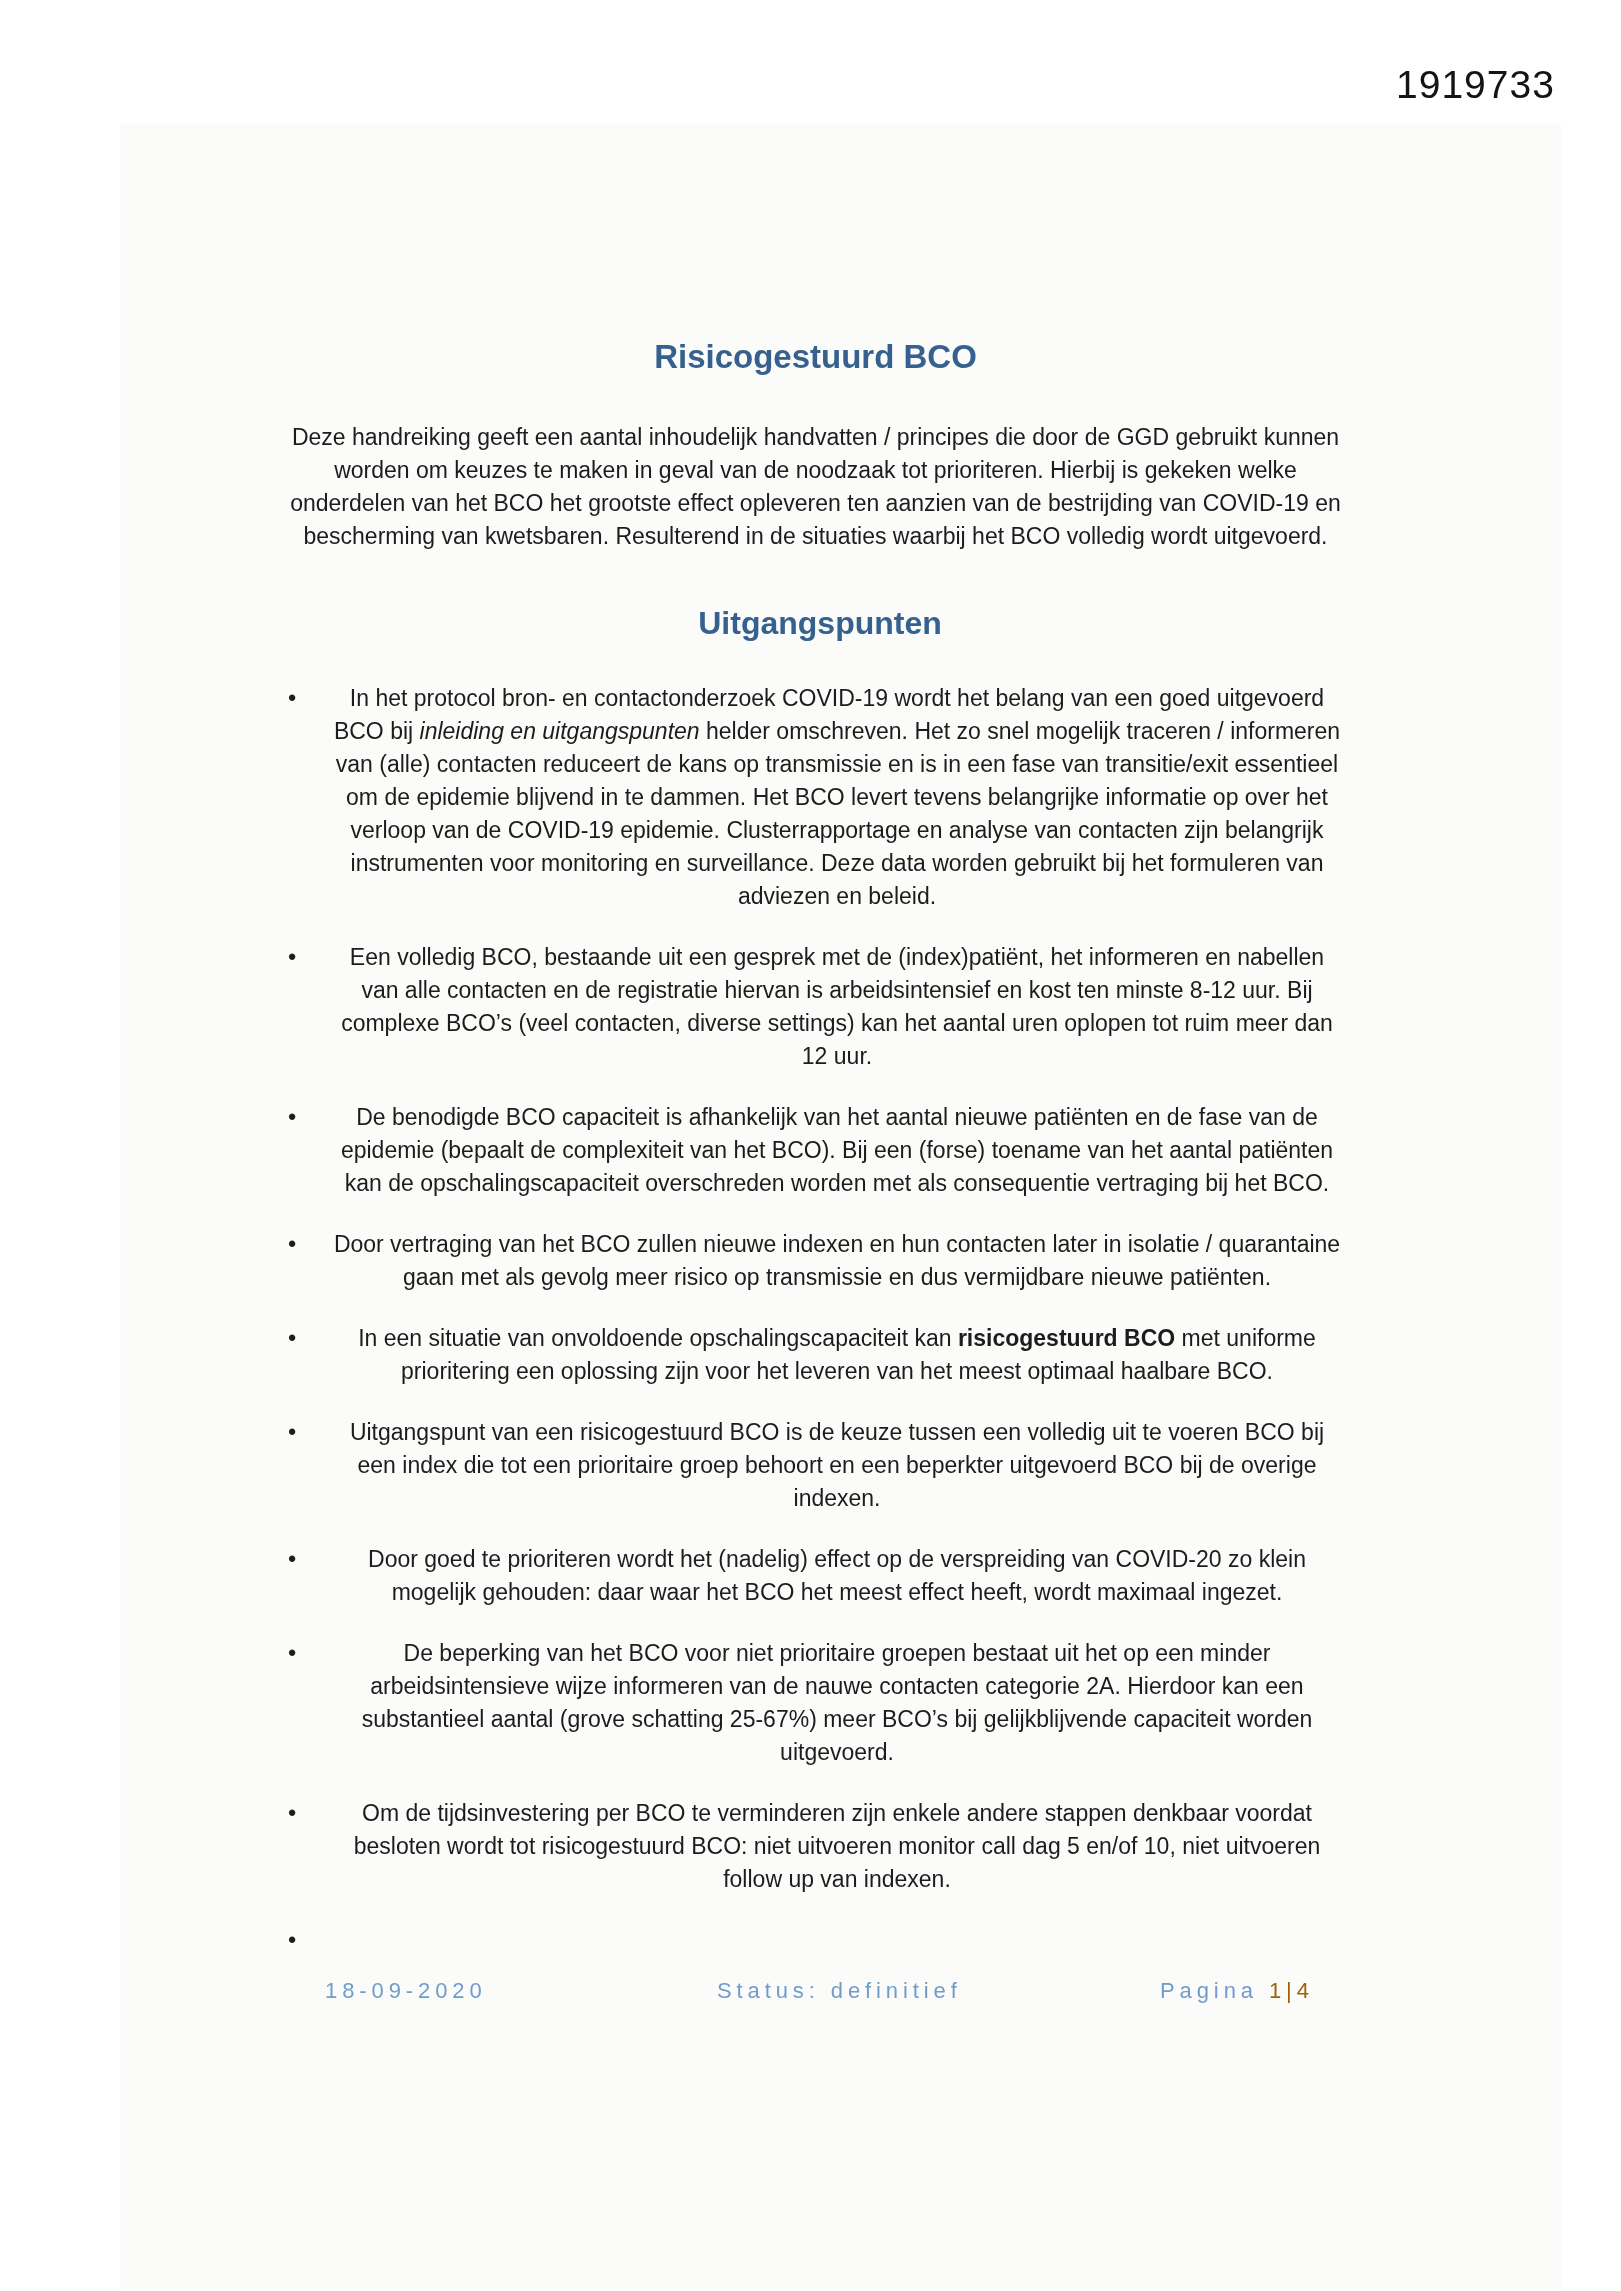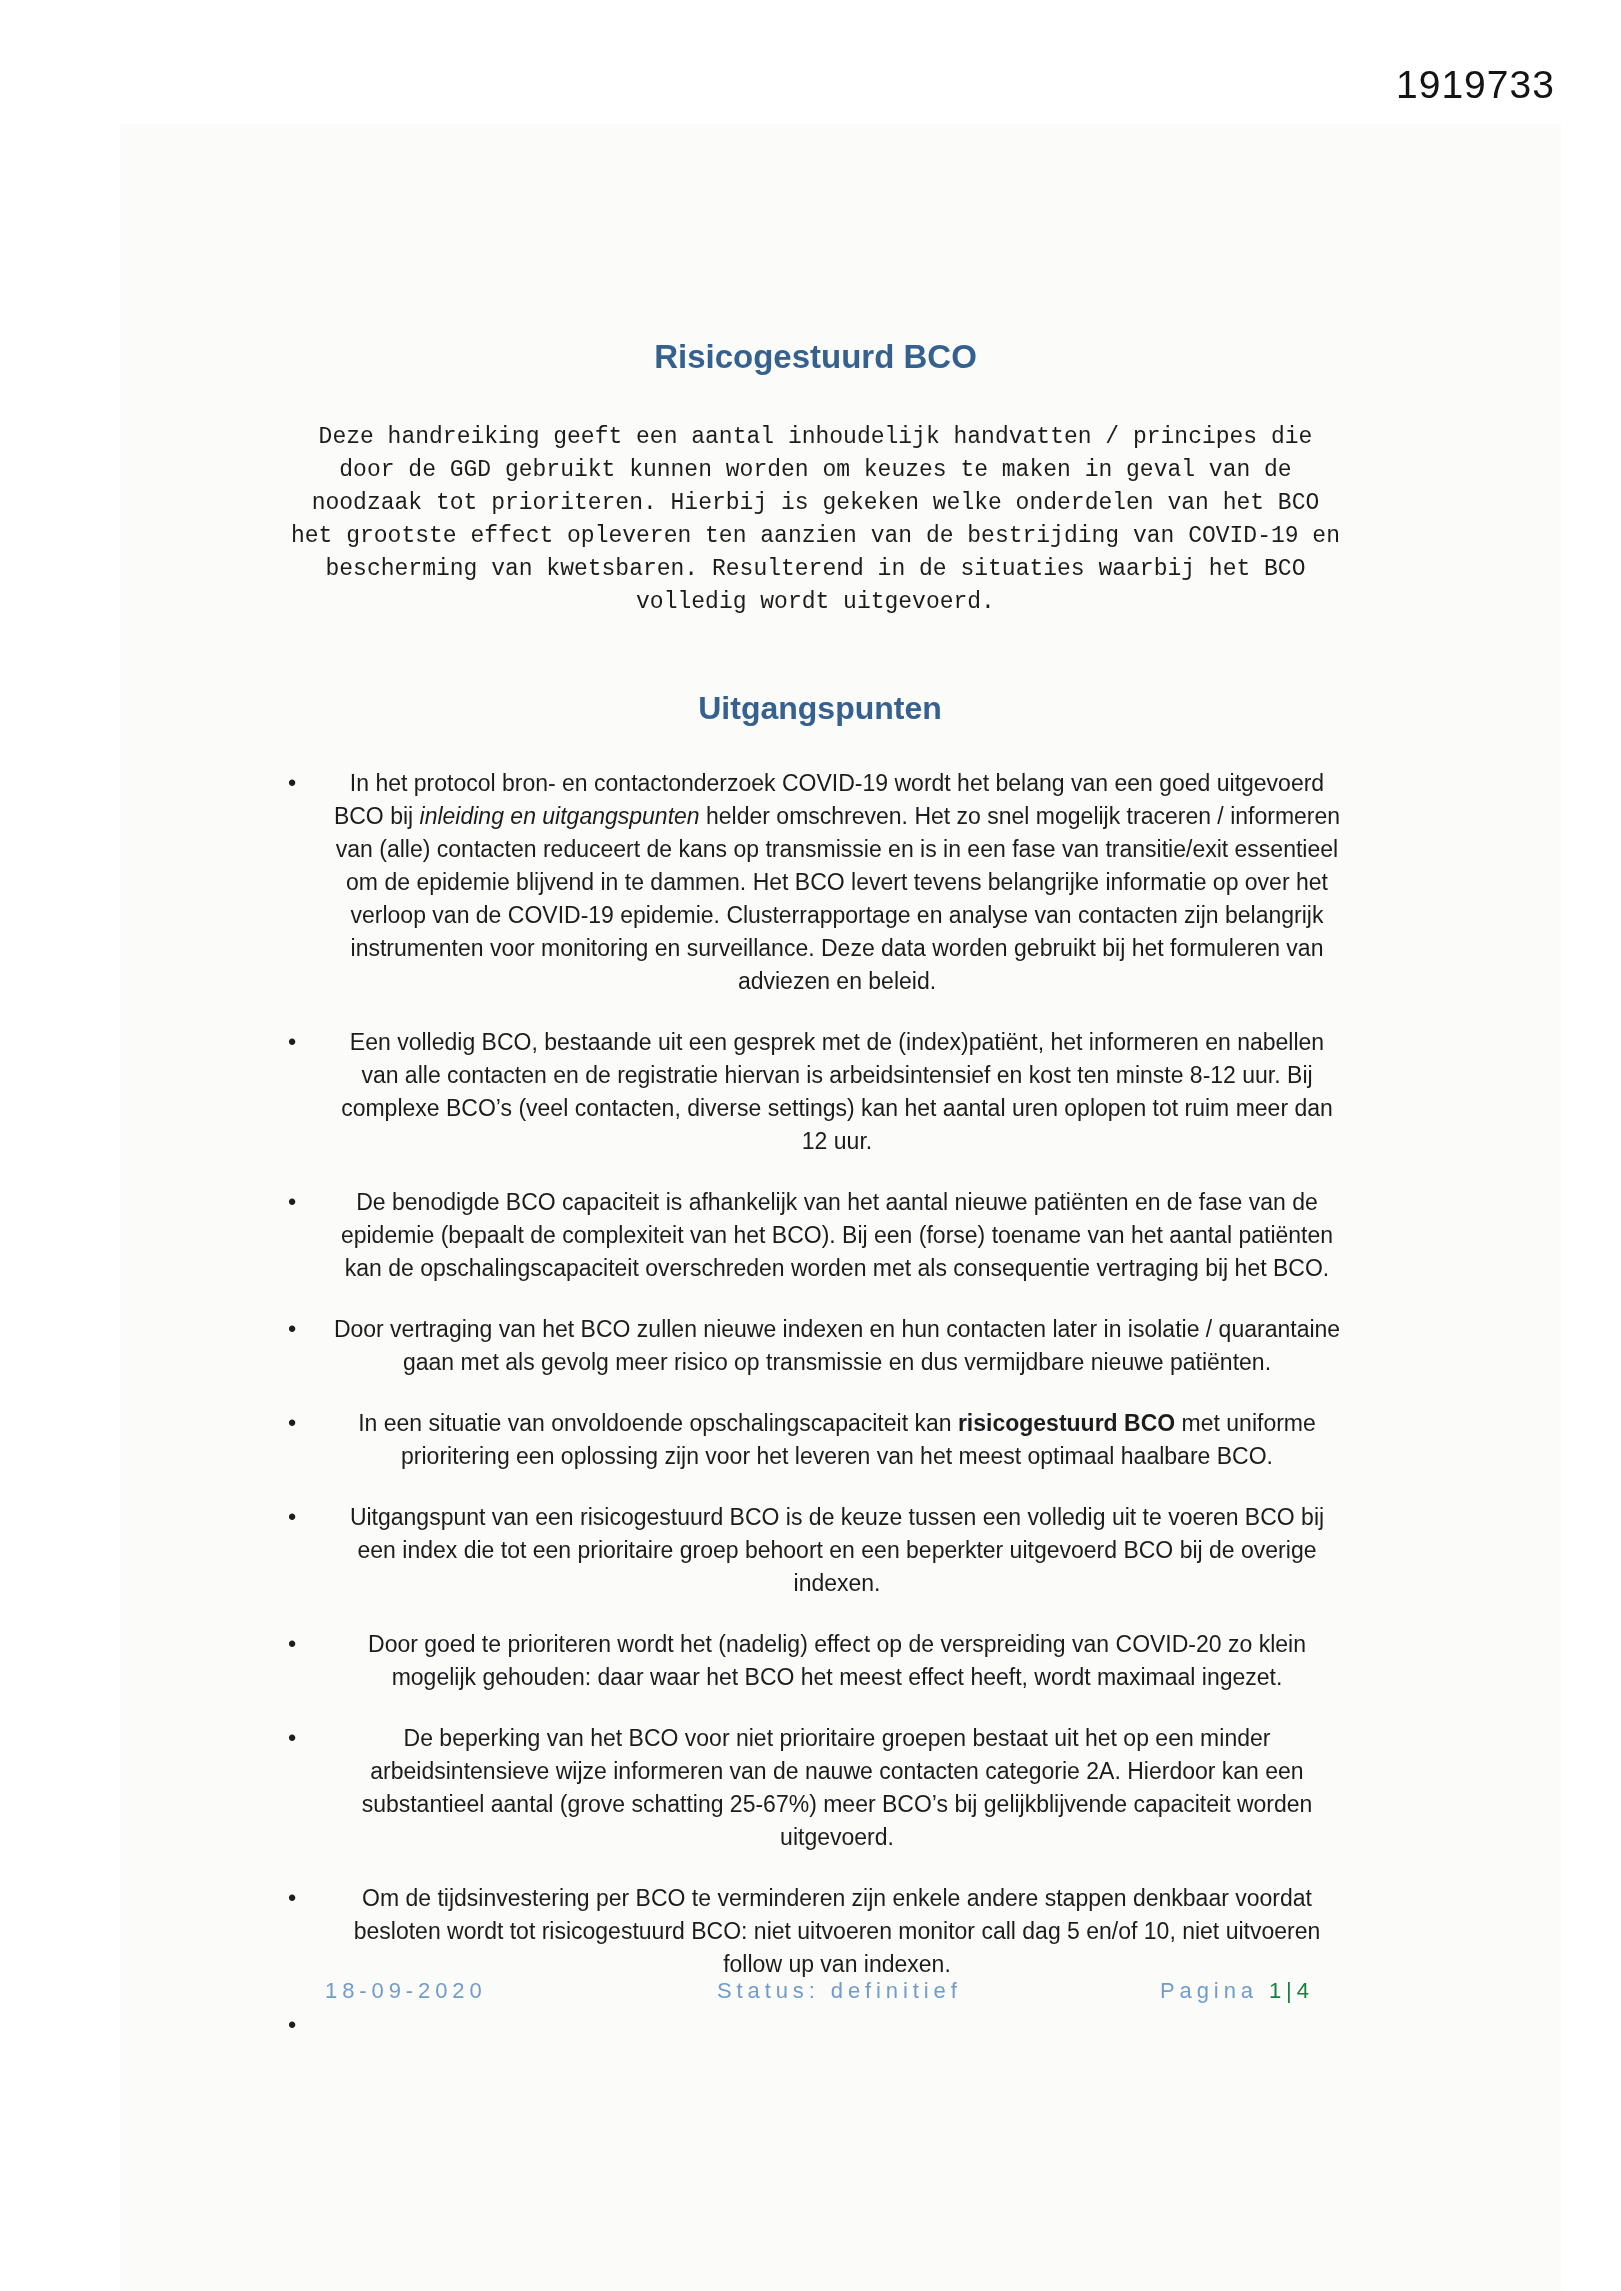--- a/index.html
+++ b/index.html
@@ -43,22 +43,21 @@
     text-align: center;
   }
   h1.doc-title {
     margin: 0 0 45px 0;
     font-size: 33px;
     line-height: 39px;
     font-weight: bold;
     color: #36618f;
   }
   p.intro {
-    margin: 0 0 70px 0;
-    font-family: Liberation Mono, monospace;
+    margin: 0 0 51px 0;
   }
   h2.section-heading {
     margin: 0 0 39px 9px;
     font-size: 32px;
     line-height: 39px;
     font-weight: bold;
     color: #36618f;
   }
   ul.bullet-list {
     list-style: none;
@@ -83,21 +82,21 @@
     width: 1059px;
     height: 39px;
     font-size: 22px;
     line-height: 29px;
     letter-spacing: 4.9px;
     color: #6f9ccb;
   }
   .footer .footer-date   { position: absolute; left: 39px;  top: 0; }
   .footer .footer-status { position: absolute; left: 431px; top: 0; }
   .footer .footer-page   { position: absolute; left: 874px; top: 0; }
-  .footer .page-number   { color: #15803d; }
+  .footer .page-number   { color: #a16207; }
 </style>
 </head>
 <body>
 
 <div class="page-tint"></div>
 
 <div class="doc-number">1919733</div>
 
 <div class="content">
   <h1 class="doc-title">Risicogestuurd BCO</h1>

